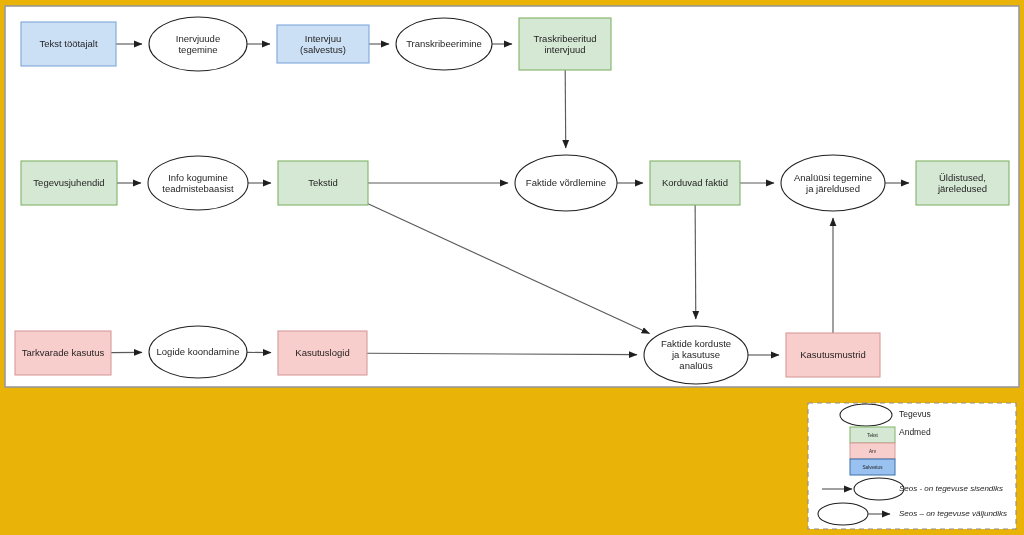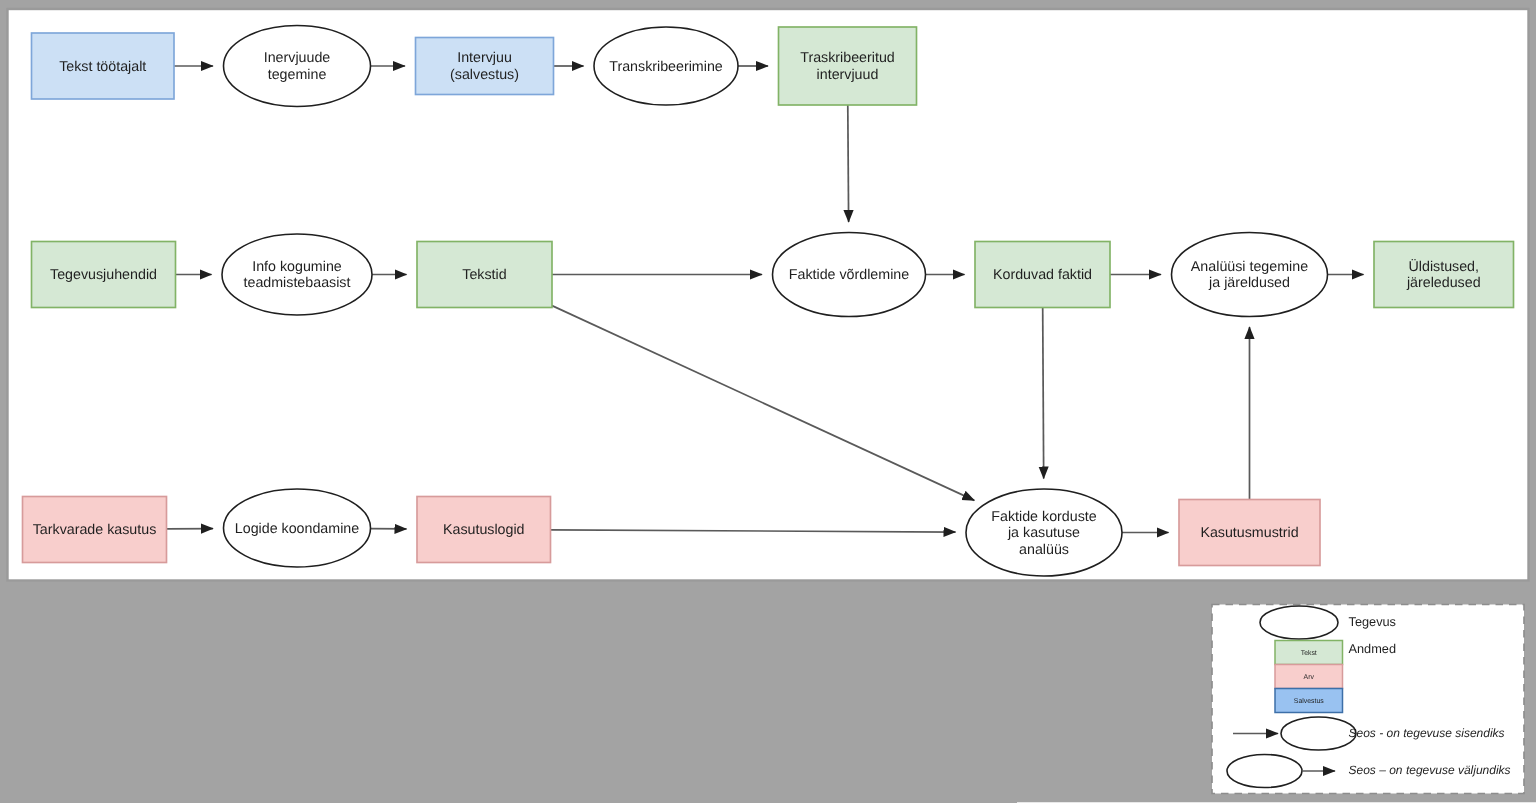--- a/index.html
+++ b/index.html
@@ -5,21 +5,21 @@
   html, body {
     margin: 0;
     padding: 0;
     background: #ffffff;
     font-family: "Liberation Sans", sans-serif;
   }
   #stage {
     position: relative;
     width: 1024px;
     height: 535px;
-    background: #a3a3a3;
+    background: #eab308;
     overflow: hidden;
   }
   #diagram-svg {
     position: absolute;
     left: 0;
     top: 0;
     width: 1024px;
     height: 535px;
   }
   .node-label {

